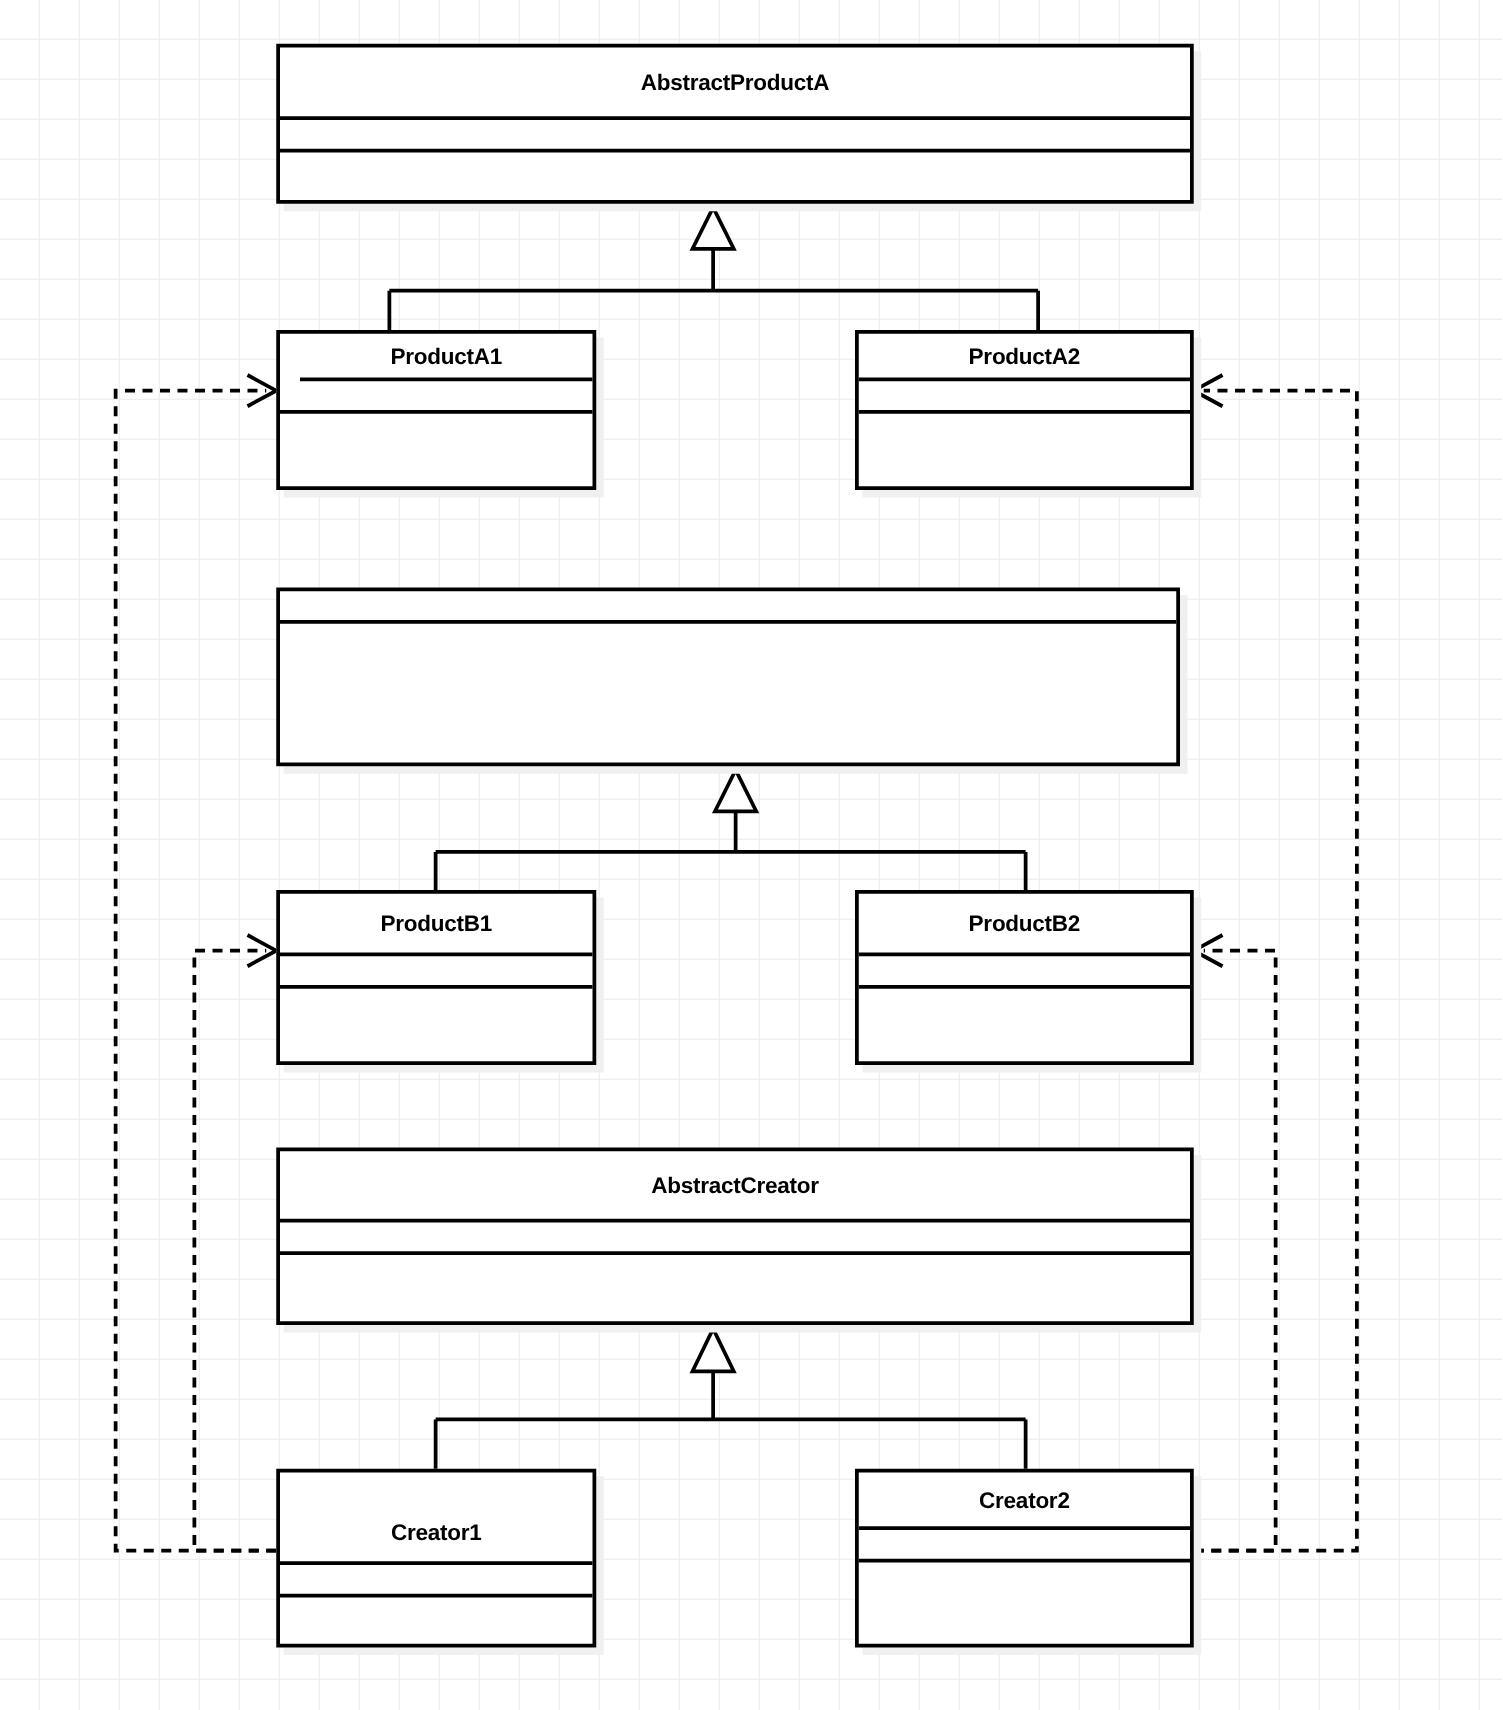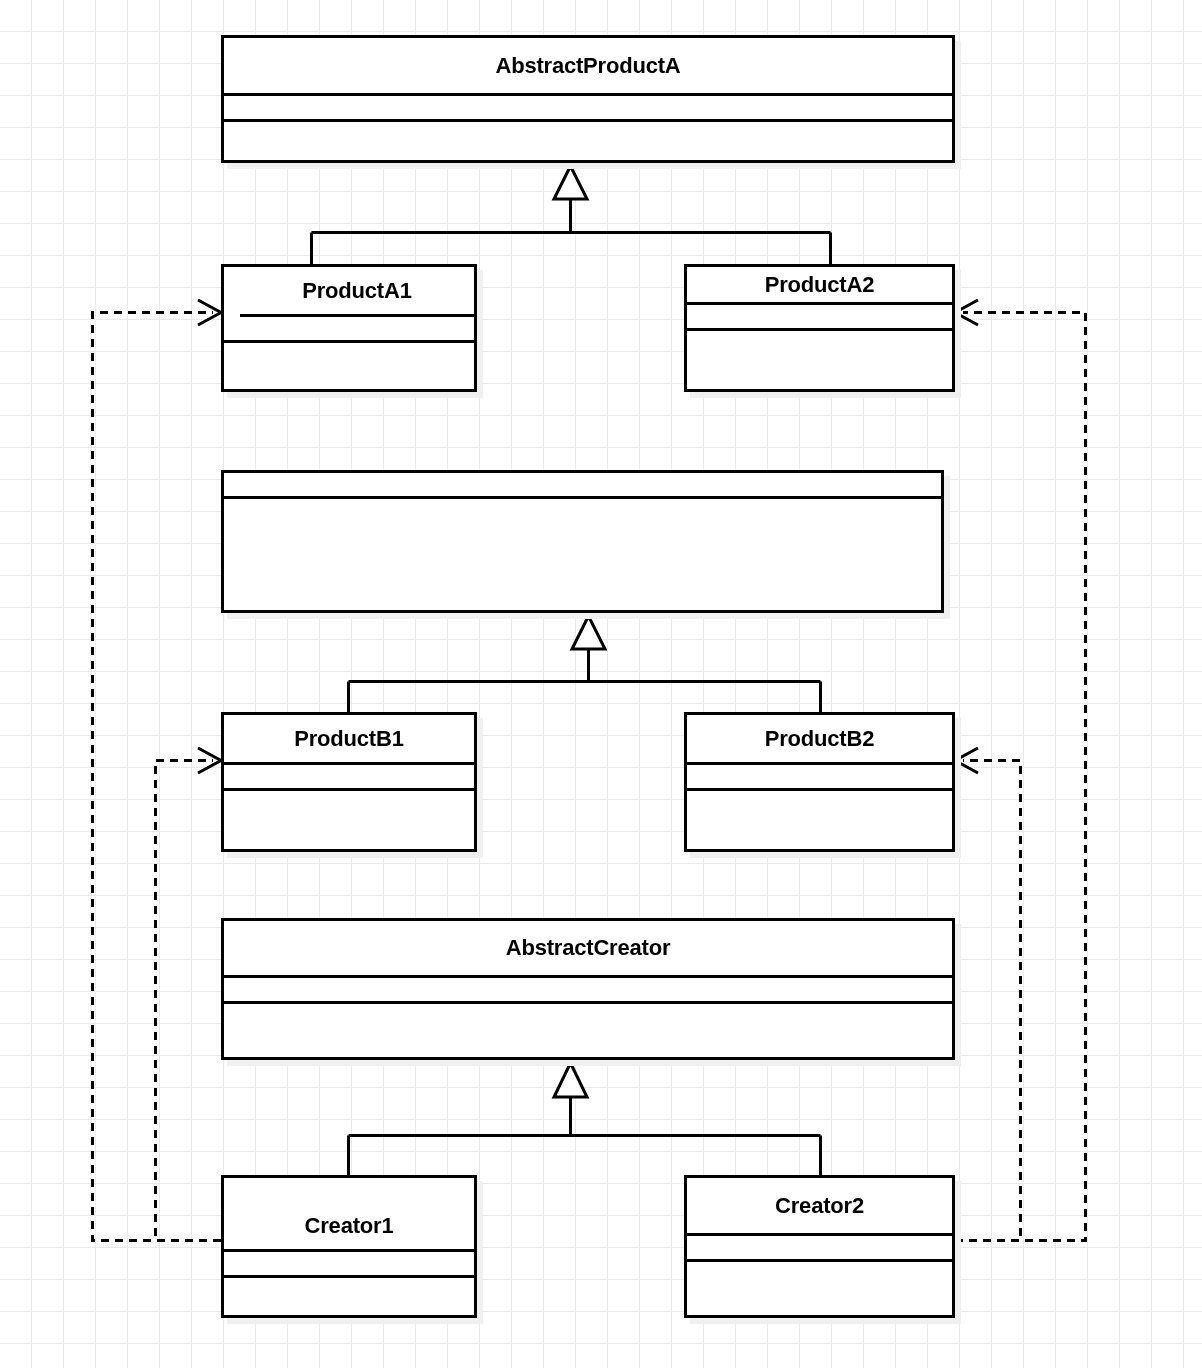--- a/index.html
+++ b/index.html
@@ -41,21 +41,21 @@
   }
   .compartment-name {
     flex: 0 0 auto;
     display: flex;
     align-items: center;
     justify-content: center;
     border-bottom: 3px solid #000000;
     box-sizing: border-box;
   }
   .class-title {
-    font-size: 22px;
+    font-size: 18px;
     font-weight: bold;
     color: #000000;
     letter-spacing: -0.2px;
     line-height: 1;
     white-space: nowrap;
   }
   .compartment-attrs {
     flex: 0 0 auto;
     border-bottom: 3px solid #000000;
     box-sizing: border-box;
@@ -110,21 +110,21 @@
 
   <div class="uml-class" style="left: 221px; top: 35px; width: 734px; height: 128px;">
     <div class="compartment-name" style="height: 58px;">
       <span class="class-title">AbstractProductA</span>
     </div>
     <div class="compartment-attrs" style="height: 26px;"></div>
     <div class="compartment-ops"></div>
   </div>
 
   <div class="uml-class" style="left: 221px; top: 264px; width: 256px; height: 128px;">
-    <div class="compartment-name" style="height: 50px; margin-left: 16px;">
+    <div class="compartment-name" style="height: 38px; margin-left: 16px;">
       <span class="class-title">ProductA1</span>
     </div>
     <div class="compartment-attrs" style="height: 26px;"></div>
     <div class="compartment-ops"></div>
   </div>
 
   <div class="uml-class" style="left: 684px; top: 264px; width: 271px; height: 128px;">
     <div class="compartment-name" style="height: 38px;">
       <span class="class-title">ProductA2</span>
     </div>
@@ -163,20 +163,20 @@
 
   <div class="uml-class" style="left: 221px; top: 1175px; width: 256px; height: 143px;">
     <div class="compartment-name" style="height: 50px; margin-top: 24px;">
       <span class="class-title">Creator1</span>
     </div>
     <div class="compartment-attrs" style="height: 26px;"></div>
     <div class="compartment-ops"></div>
   </div>
 
   <div class="uml-class" style="left: 684px; top: 1175px; width: 271px; height: 143px;">
-    <div class="compartment-name" style="height: 58px;">
+    <div class="compartment-name" style="height: 46px;">
       <span class="class-title">Creator2</span>
     </div>
     <div class="compartment-attrs" style="height: 26px;"></div>
     <div class="compartment-ops"></div>
   </div>
 
 </div>
 
 </body></html>

